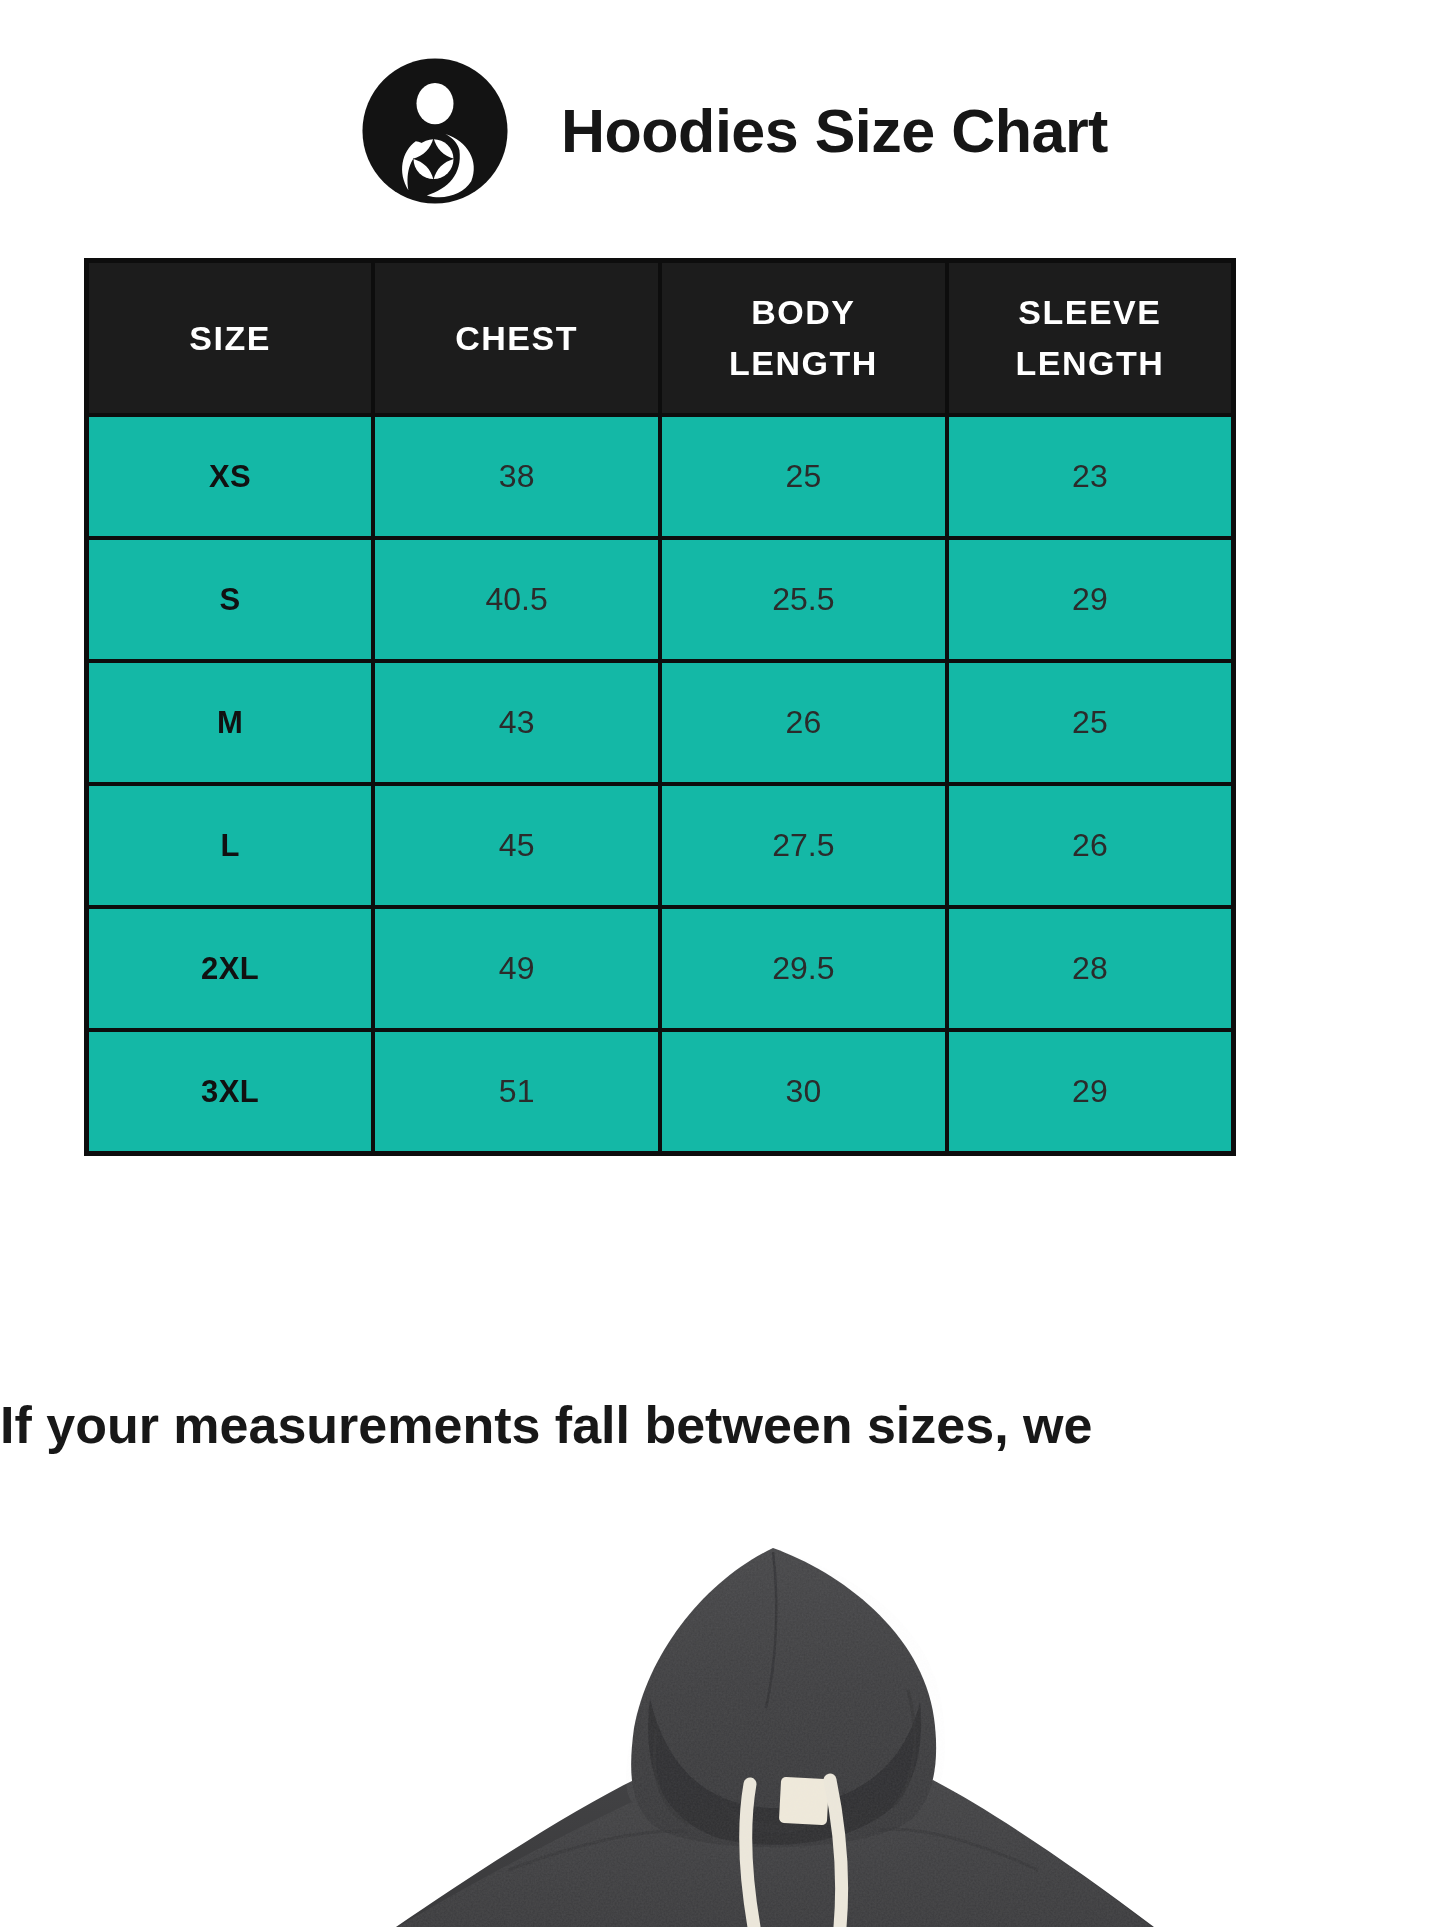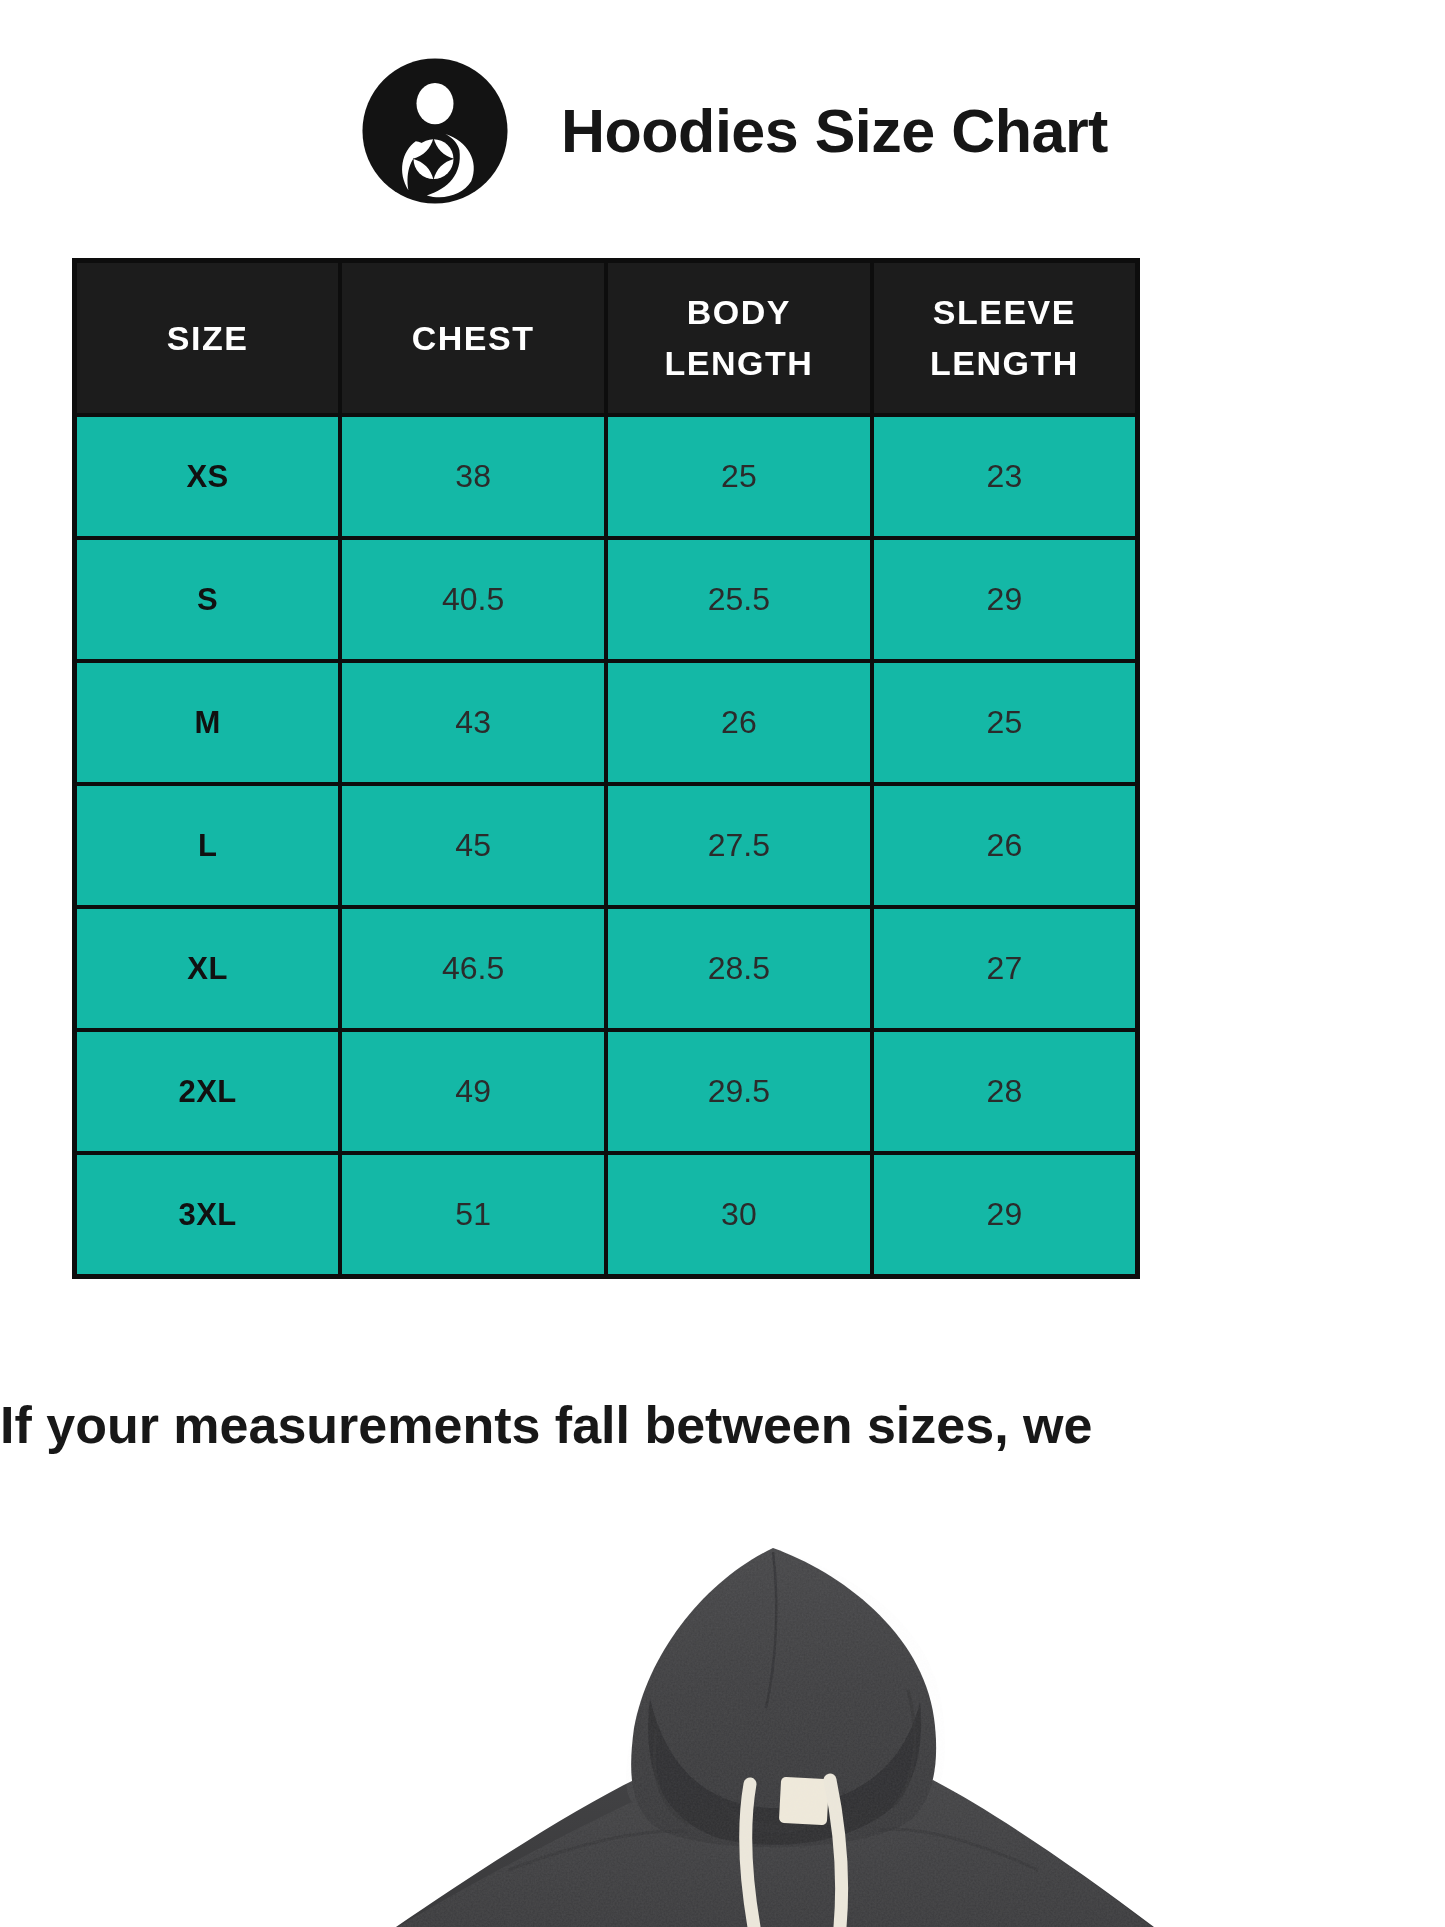--- a/index.html
+++ b/index.html
@@ -16,21 +16,21 @@
     position:absolute;top:56px;left:0;width:100%;height:150px;
     display:flex;align-items:center;justify-content:center;gap:52px;padding-left:12px;
   }
   .logo{width:148px;height:148px;flex:0 0 auto;}
   .page-title{
     font-size:61px;font-weight:bold;letter-spacing:-0.5px;
     color:#161616;white-space:nowrap;
   }
   
   .size-table{
-    position:absolute;top:258px;left:72px;width:1068px;
+    position:absolute;top:258px;left:84px;width:1152px;
     border-collapse:collapse;table-layout:fixed;
     border:5px solid #0d0d0d;
   }
   .size-table th{
     background:#1c1c1c;color:#ffffff;
     height:148px;vertical-align:middle;text-align:center;
     font-size:34px;font-weight:bold;letter-spacing:1.5px;
     border:4px solid #0d0d0d;
     line-height:1.5;
   }
@@ -101,26 +101,20 @@
         <td>26</td>
         <td>25</td>
       </tr>
       <tr>
         <td class="size-cell">L</td>
         <td>45</td>
         <td>27.5</td>
         <td>26</td>
       </tr>
       <tr>
-        <td class="size-cell">XL</td>
-        <td>46.5</td>
-        <td>28.5</td>
-        <td>27</td>
-      </tr>
-      <tr>
         <td class="size-cell">2XL</td>
         <td>49</td>
         <td>29.5</td>
         <td>28</td>
       </tr>
       <tr>
         <td class="size-cell">3XL</td>
         <td>51</td>
         <td>30</td>
         <td>29</td>

